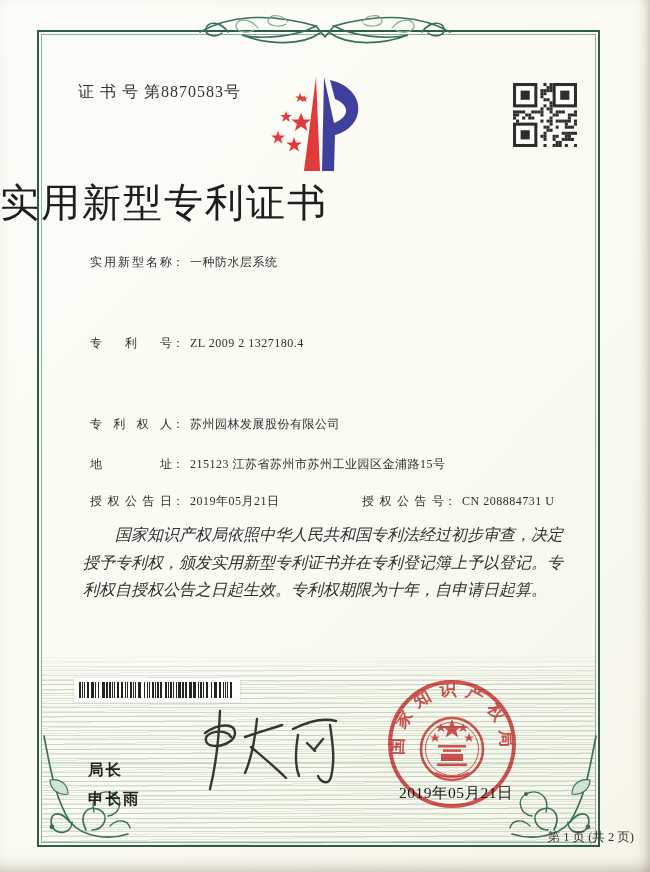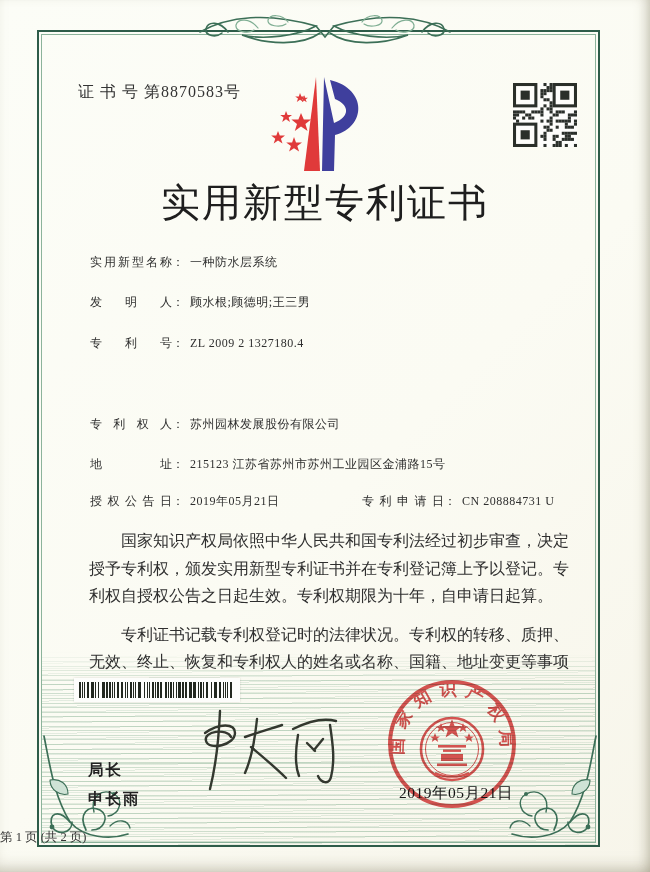--- a/index.html
+++ b/index.html
@@ -21,36 +21,36 @@
     background:
       repeating-linear-gradient(180deg, rgba(121,168,135,.34) 0 1.1px, rgba(121,168,135,0) 1.1px 4.6px),
       repeating-linear-gradient(179.2deg, rgba(121,168,135,.18) 0 1px, rgba(121,168,135,0) 1px 5.4px);
     -webkit-mask-image:linear-gradient(180deg,transparent 0,#000 30px);
     mask-image:linear-gradient(180deg,transparent 0,#000 30px);
   }
   .cert-no{position:absolute;left:78px;top:82px;font-size:16px;letter-spacing:1px;color:#333;}
   .logo{position:absolute;left:260px;top:73px;}
   .qr{position:absolute;left:513px;top:83px;}
   .title{
-    position:absolute;left:0;top:176px;width:650px;text-align:center;
+    position:absolute;left:0;top:176px;width:650px;
     font-size:39px;letter-spacing:2px;color:#1e1e1e;font-weight:500;
   }
   .frow{position:absolute;left:90px;font-size:12px;color:#2e2e2e;white-space:nowrap;}
   .flabel{display:inline-block;width:82px;text-align:justify;text-align-last:justify;-moz-text-align-last:justify;vertical-align:top;}
   .fcolon{display:inline-block;margin-right:6px;}
   .fvalue{letter-spacing:.5px;}
   .pair2{position:absolute;left:272px;top:0;white-space:nowrap;}
   .paras{position:absolute;left:78px;top:516px;width:502px;font-size:16px;line-height:27.5px;color:#2f2f2f;}
-  .paras p{margin:11px;text-indent:2em;font-family:"Liberation Serif","DejaVu Serif",serif;}
+  .paras p{margin:5px;text-indent:2em;font-family:"Liberation Serif","DejaVu Serif",serif;font-style:italic;}
   .barcode-box{position:absolute;left:74px;top:678px;width:166px;height:24px;background:#fdfdfb;box-shadow:0 0 2px rgba(0,0,0,.15);}
   .signer{position:absolute;left:88px;top:755px;font-size:15.5px;font-weight:600;color:#222;line-height:29px;letter-spacing:2px;}
   .sig{position:absolute;left:183px;top:703px;}
   .stamp{position:absolute;left:385px;top:677px;mix-blend-mode:multiply;opacity:.93;}
   .stamp-date{position:absolute;left:399px;top:783px;font-size:15.5px;letter-spacing:.5px;color:#141414;z-index:5;font-weight:500;}
-  .footer{position:absolute;left:0;top:829px;width:634px;text-align:left;font-size:12.5px;color:#333;}
+  .footer{position:absolute;left:0;top:829px;width:634px;text-align:right;font-size:12.5px;color:#333;}
   .flourish{position:absolute;}
   .topornament{position:absolute;left:198px;top:6px;}
   svg{display:block;}
 </style>
 </head>
 <body>
 
 <div class="paper">
 
   <div class="band"></div>
@@ -219,40 +219,36 @@
         <rect x="51.80952380952381" y="60.95238095238095" width="3.0476190476190474" height="3.0476190476190474"></rect>
         <rect x="60.95238095238095" y="60.95238095238095" width="3.0476190476190474" height="3.0476190476190474"></rect>
       </g>
   </svg>
 
   <div class="title">实用新型专利证书</div>
 
   <div class="frow" style="top:254px;">
     <span class="flabel">实用新型名称</span><span class="fcolon">：</span><span class="fvalue">一种防水层系统</span>
   </div>
-  <div class="frow" style="top:294px;">
-    <span class="flabel">发明人</span><span class="fcolon">：</span><span class="fvalue">顾水根;顾德明;王三男</span>
-  </div>
   <div class="frow" style="top:335px;">
     <span class="flabel">专利号</span><span class="fcolon">：</span><span class="fvalue">ZL 2009 2 1327180.4</span>
   </div>
   <div class="frow" style="top:416px;">
     <span class="flabel">专利权人</span><span class="fcolon">：</span><span class="fvalue">苏州园林发展股份有限公司</span>
   </div>
   <div class="frow" style="top:456px;">
     <span class="flabel">地址</span><span class="fcolon">：</span><span class="fvalue">215123 江苏省苏州市苏州工业园区金浦路15号</span>
   </div>
   <div class="frow" style="top:493px;width:500px;">
     <span class="flabel">授权公告日</span><span class="fcolon">：</span><span class="fvalue">2019年05月21日</span>
-    <span class="pair2"><span class="flabel">专利申请日</span><span class="fcolon">：</span><span class="fvalue">CN 208884731 U</span></span>
+    <span class="pair2"><span class="flabel">授权公告号</span><span class="fcolon">：</span><span class="fvalue">CN 208884731 U</span></span>
   </div>
 
   <div class="paras">
     <p>国家知识产权局依照中华人民共和国专利法经过初步审查，决定授予专利权，颁发实用新型专利证书并在专利登记簿上予以登记。专利权自授权公告之日起生效。专利权期限为十年，自申请日起算。</p>
-    <p>专利证书记载专利权登记时的法律状况。专利权的转移、质押、无效、终止、恢复和专利权人的姓名或名称、国籍、地址变更等事项记载在专利登记簿上。</p>
   </div>
 
   <div class="barcode-box">
     <svg width="166" height="24" viewBox="0 0 166 24">
         <g id="bc-bars" fill="#23281f">
           <rect x="5" y="4" width="2" height="16"></rect>
           <rect x="8" y="4" width="1" height="16"></rect>
           <rect x="10" y="4" width="1" height="16"></rect>
           <rect x="13" y="4" width="2" height="16"></rect>
           <rect x="17" y="4" width="3" height="16"></rect>

